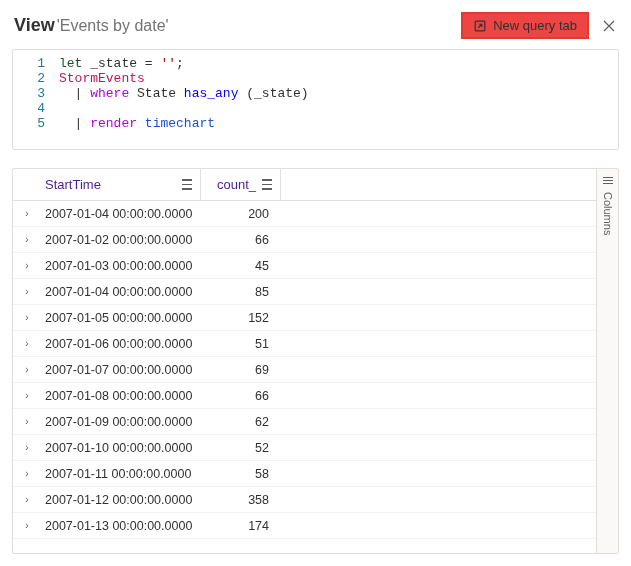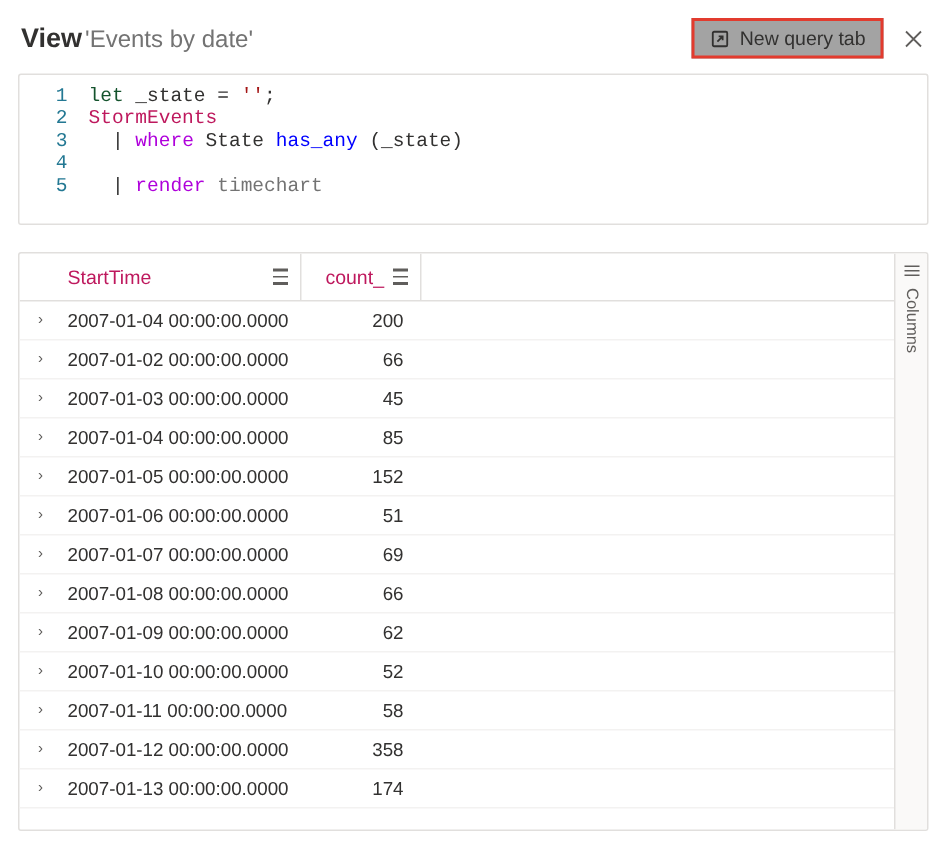--- a/index.html
+++ b/index.html
@@ -19,21 +19,21 @@
   }
   .title-wrap { display: flex; align-items: baseline; gap: 2px; }
   .title-bold { font-weight: 600; font-size: 18px; }
   .title-name { font-size: 16px; color: #737373; }
   .header-actions { display: flex; align-items: center; gap: 10px; }
   .new-query-btn {
     display: flex; align-items: center; gap: 6px;
     border: 2px solid #e23b2e;
     padding: 4px 10px;
     font-size: 13px; color: #323130;
-    background: #a3a3a3; cursor: pointer;
+    background: #ef4444; cursor: pointer;
   }
   .new-query-btn svg { width: 14px; height: 14px; }
   .close-btn {
     background: none; border: none; cursor: pointer;
     width: 20px; height: 20px; display:flex; align-items:center; justify-content:center;
     color: #605e5c; font-size: 14px;
   }
   .code-block {
     border: 1px solid #e1dfdd; border-radius: 2px;
     padding: 6px 0 18px 0;
@@ -45,35 +45,35 @@
   }
   .code-line { display: flex; }
   .gutter {
     width: 46px; text-align: right; padding-right: 14px;
     color: #237893; user-select: none;
   }
   .code { white-space: pre; }
   .kw { color: #14532d; }
   .fn { color: #0000ff; }
   .lit { color: #a31515; }
-  .ident { color: #737373; }
+  .ident { color: #1d4ed8; }
   .op-purple { color: #af00db; }
   .pipe { color: #333; }
   .num { color: #098658; }
   .tbl { color: #be185d; }
   .results {
     border: 1px solid #e1dfdd; border-radius: 2px;
     flex: 1; display: flex; overflow: hidden; position: relative;
   }
   .grid { flex: 1; overflow: hidden; display:flex; flex-direction:column; }
   .grid-head {
     display: flex; align-items: center;
     border-bottom: 1px solid #e1dfdd;
     height: 32px;
-    font-size: 13px; color: #be185d;
+    font-size: 13px; color: #4c1d95;
   }
   .exp-col { width: 28px; flex-shrink:0; }
   .col-h {
     display:flex; align-items:center; justify-content:space-between;
     padding: 0 8px 0 4px; height:100%;
     border-right: 1px solid #e1dfdd;
   }
   .col-start { width: 160px; }
   .col-count { width: 80px; justify-content:flex-end; gap:6px; }
   .menu-icon { color: #605e5c; font-size: 12px; display:flex; gap:1px; flex-direction:column; align-items:flex-end;}

